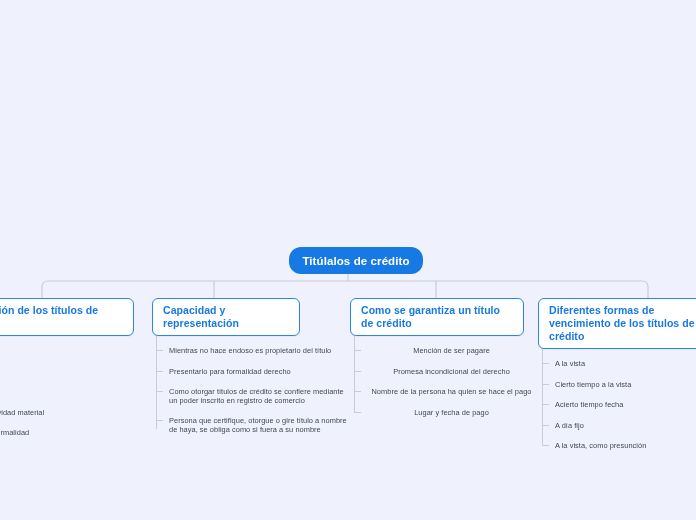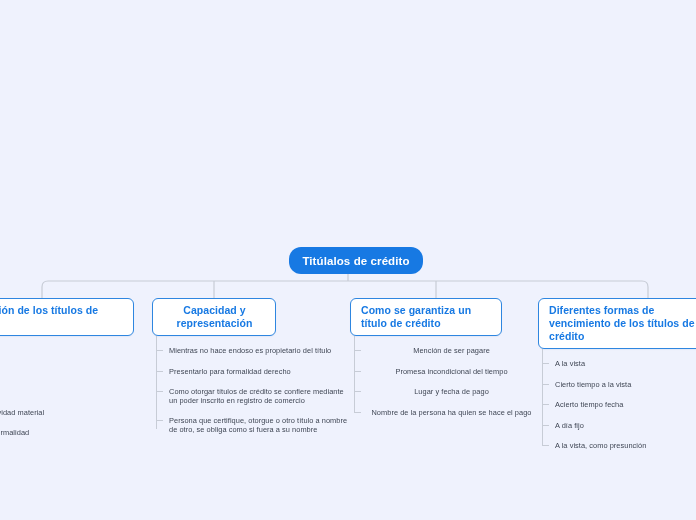--- a/index.html
+++ b/index.html
@@ -102,22 +102,22 @@
     display: block;
   }
 
   
   .branch-1 { left: -62px; top: 298px; width: 196px; }
   .branch-2 { left: 152px; top: 298px; width: 200px; }
   .branch-3 { left: 350px; top: 298px; width: 186px; }
   .branch-4 { left: 538px; top: 298px; width: 200px; }
 
   .branch-1 .branch-head { width: 196px; }
-  .branch-2 .branch-head { width: 124px; text-align: center; }
-  .branch-3 .branch-head { width: 152px; }
+  .branch-2 .branch-head { width: 148px; }
+  .branch-3 .branch-head { width: 174px; }
   .branch-4 .branch-head { width: 184px; }
 
   
   .branch-1 .branch-items { margin-top: 10px; }
   .branch-1 .sub-item { margin-bottom: 10.5px; }
   .branch-2 .branch-items { margin-top: 10px; }
   .branch-2 .sub-item { margin-bottom: 10.5px; }
   .branch-3 .branch-items { margin-top: 10px; }
   .branch-3 .sub-item { margin-bottom: 10.5px; text-align: center; }
   .branch-4 .branch-items { margin-top: 10px; }
@@ -195,42 +195,42 @@
       <div class="sub-item">
         <span class="sub-label">Mientras no hace endoso es propietario del título</span>
       </div>
       <div class="sub-item">
         <span class="sub-label">Presentarlo para formalidad derecho</span>
       </div>
       <div class="sub-item">
         <span class="sub-label">Como otorgar títulos de crédito se confiere mediante un poder inscrito en registro de comercio</span>
       </div>
       <div class="sub-item">
-        <span class="sub-label">Persona que certifique, otorgue o otro título a nombre de otro, se obliga como si fuera a su nombre</span>
+        <span class="sub-label">Persona que certifique, otorgue o gire título a nombre de haya, se obliga como si fuera a su nombre</span>
       </div>
     </div>
   </div>
 
   <div class="branch branch-3">
     <div class="branch-head">
       <span class="branch-label">Como se garantiza un título de crédito</span>
     </div>
     <div class="branch-items">
       <div class="sub-item">
         <span class="sub-label">Mención de ser pagare</span>
       </div>
       <div class="sub-item">
-        <span class="sub-label">Promesa incondicional del tiempo</span>
+        <span class="sub-label">Promesa incondicional del derecho</span>
+      </div>
+      <div class="sub-item">
+        <span class="sub-label">Nombre de la persona ha quien se hace el pago</span>
       </div>
       <div class="sub-item">
         <span class="sub-label">Lugar y fecha de pago</span>
       </div>
-      <div class="sub-item">
-        <span class="sub-label">Nombre de la persona ha quien se hace el pago</span>
-      </div>
     </div>
   </div>
 
   <div class="branch branch-4">
     <div class="branch-head">
       <span class="branch-label">Diferentes formas de vencimiento de los títulos de crédito</span>
     </div>
     <div class="branch-items">
       <div class="sub-item">
         <span class="sub-label">A la vista</span>

